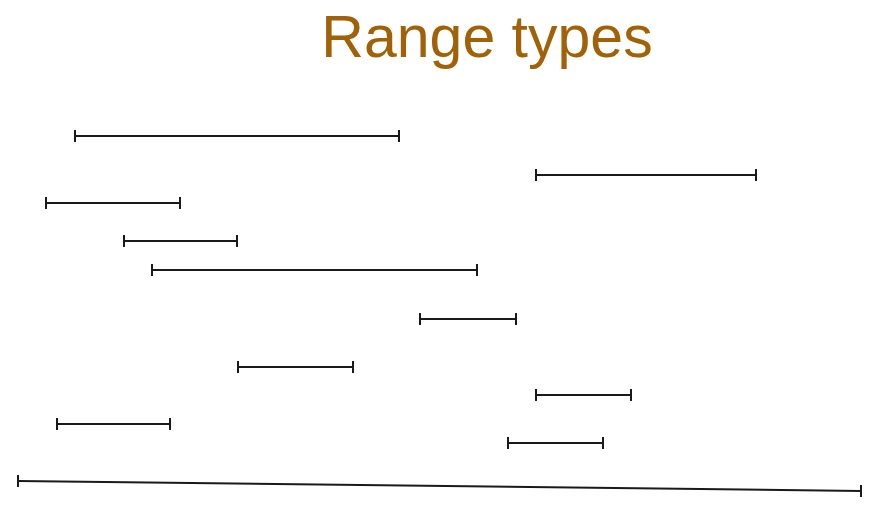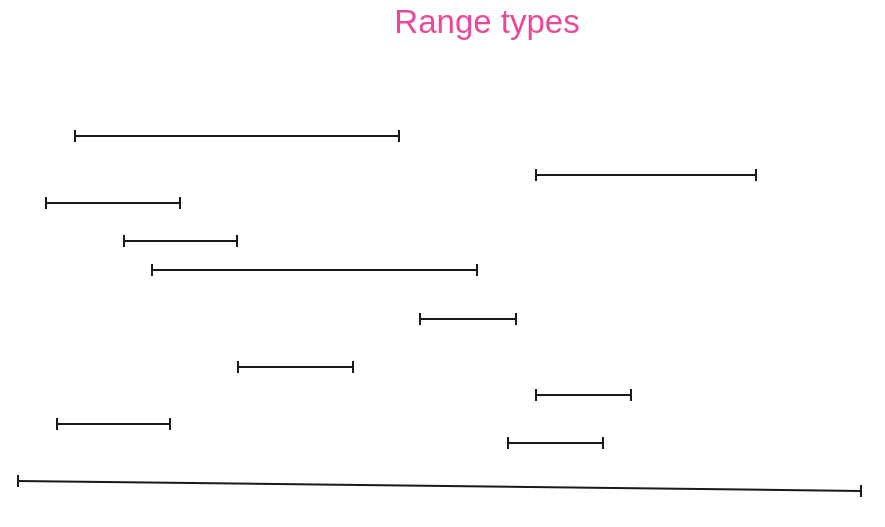--- a/index.html
+++ b/index.html
@@ -14,24 +14,24 @@
     background: #ffffff;
     overflow: hidden;
     font-family: "Liberation Sans", sans-serif;
   }
   .chart-title {
     position: absolute;
     top: 2px;
     left: 487px;
     transform: translateX(-50%);
     margin: 0;
-    font-size: 33px;
+    font-size: 59px;
     font-weight: 400;
     line-height: 1.2;
-    color: #ec4899;
+    color: #a16207;
     white-space: nowrap;
   }
   .plot-svg {
     position: absolute;
     top: 0;
     left: 0;
     width: 885px;
     height: 527px;
     display: block;
   }

